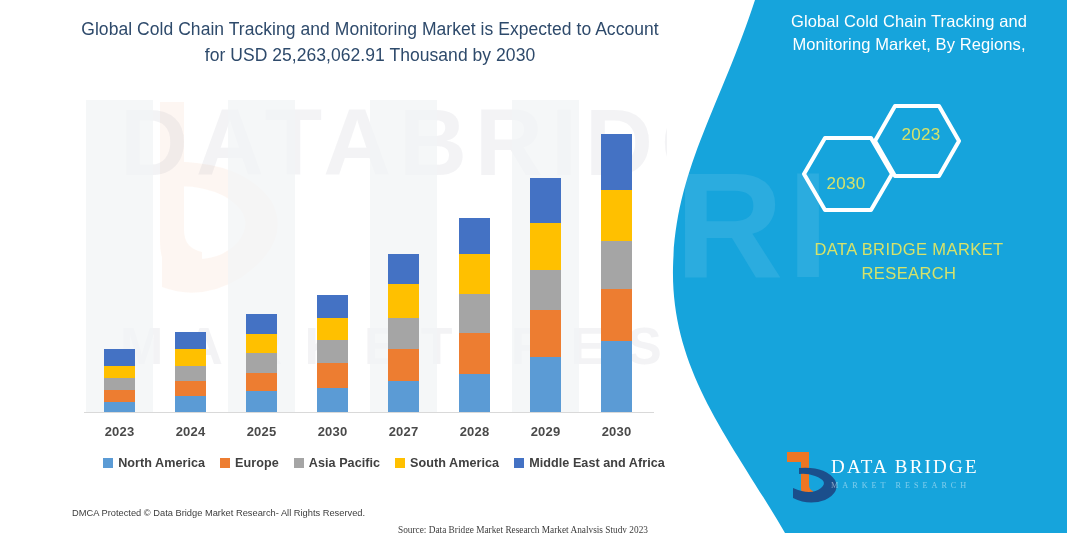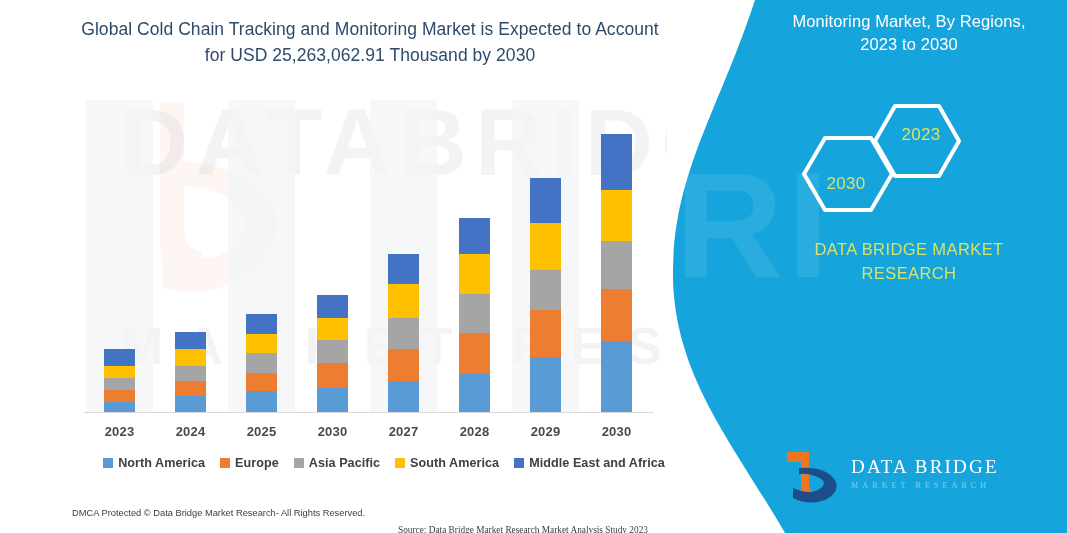--- a/index.html
+++ b/index.html
@@ -93,21 +93,21 @@
     user-select: none;
   }
 
   
   .logo {
     position: absolute;
     left: 20px; bottom: 25px;
     width: 270px; height: 62px;
   }
   .logo-mark { position: absolute; left: 0; top: 2px; width: 62px; height: 58px; }
-  .logo-text { position: absolute; left: 72px; top: 10px; }
+  .logo-text { position: absolute; left: 52px; top: 10px; }
   .logo-name {
     color: #ffffff;
     font-size: 19px;
     letter-spacing: 2.2px;
     font-family: "Liberation Serif", serif;
     white-space: nowrap;
   }
   .logo-sub {
     margin-top: 3px;
     color: rgba(255,255,255,0.45);
@@ -384,22 +384,22 @@
   <div class="right-panel">
     <svg class="right-panel-svg" viewBox="0 0 400 533" preserveAspectRatio="none">
       <path d="M400 0 L400 533 L0 533 L0 0 Z" fill="#16A4DC"></path>
       <path d="M0 0 L88 0 C 52 110, 8 170, 6 268 C 4 372, 64 440, 118 533 L0 533 Z" fill="#ffffff"></path>
     </svg>
 
     <div class="panel-watermark">RI</div>
 
     <div class="panel-content">
       <div class="panel-title">
+        <span class="tl">Global Cold Chain Tracking and</span>
         <span class="tl">Monitoring Market, By Regions,</span>
-        <span class="tl">2023 to 2030</span>
       </div>
 
       <div class="hex-wrap">
         <div class="hex" id="hex-2030">
           <svg viewBox="0 0 92 80">
             <polygon points="23,4 69,4 90,40 69,76 23,76 2,40" fill="none" stroke="#ffffff" stroke-width="4" stroke-linejoin="round"></polygon>
           </svg>
           <span class="hex-label">2030</span>
         </div>
         <div class="hex" id="hex-2023">

